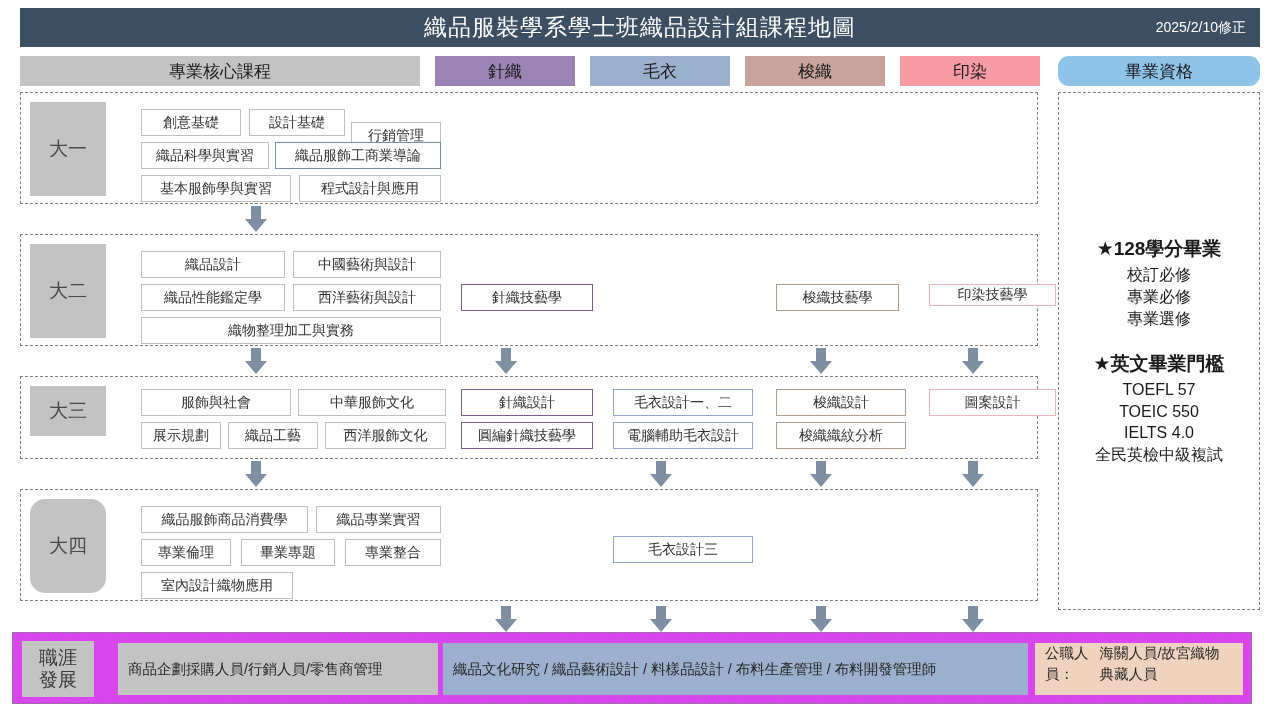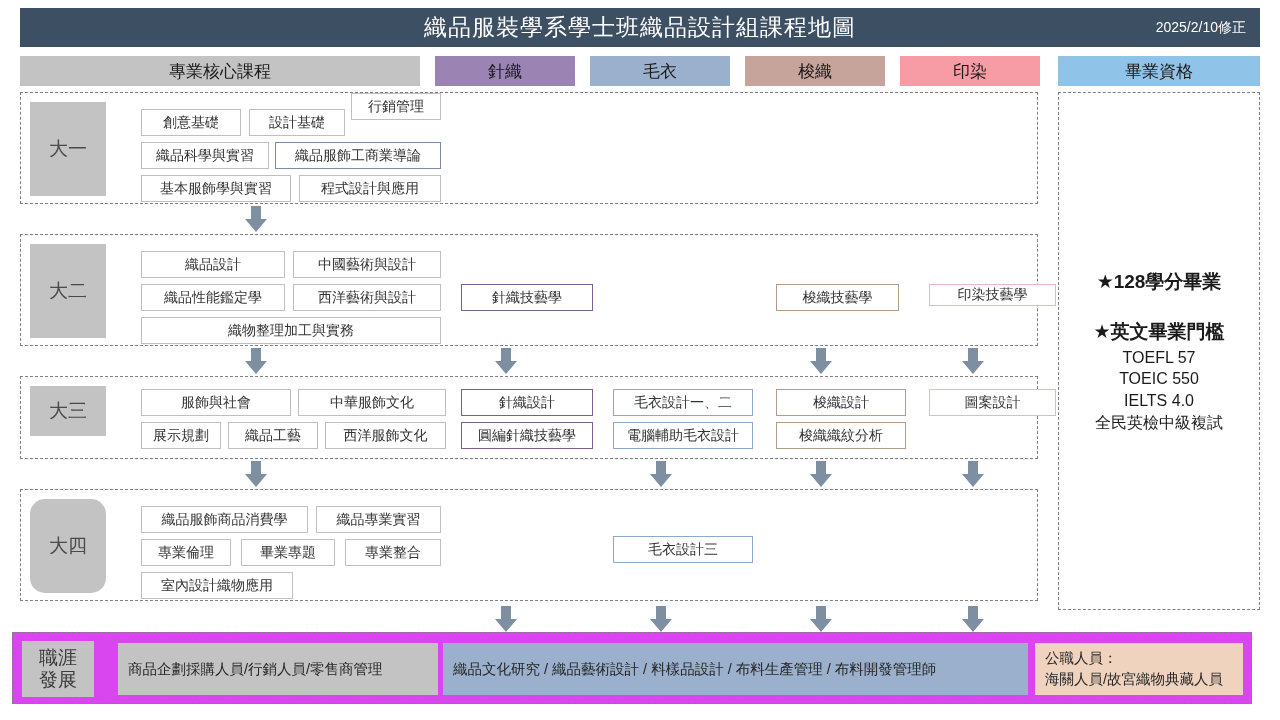--- a/index.html
+++ b/index.html
@@ -93,47 +93,47 @@
     display: flex; align-items: center; justify-content: center; text-align: center;
   }
   .career-box {
     position: absolute; top: 10px; height: 52px;
     display: flex; align-items: center; font-size: 14.5px; color: #262626;
     padding: 0 10px;
   }
   .career-box.gray { background: #c3c3c3; }
   .career-box.blue { background: #9bb0cd; }
   .career-box.peach{ background: #efd3bf; }
-  .career-box.multiline { flex-direction: column; align-items: flex-start; justify-content: center; line-height: 1.45; }
+  .career-box.multiline { flex-direction: row; align-items: flex-start; justify-content: center; line-height: 1.45; }
 </style>
 </head>
 <body>
 
 <div id="root">
 
   <div class="header-bar">
     <div class="header-title">織品服裝學系學士班織品設計組課程地圖</div>
     <div class="header-date">2025/2/10修正</div>
   </div>
 
   <div class="tabs" id="tabs">
       <div class="tab" style="left: 0px; width: 400px; background: rgb(195, 195, 195);">專業核心課程</div>
       <div class="tab" style="left: 415px; width: 140px; background: rgb(155, 132, 180);">針織</div>
       <div class="tab" style="left: 570px; width: 140px; background: rgb(155, 176, 205);">毛衣</div>
       <div class="tab" style="left: 725px; width: 140px; background: rgb(199, 164, 155);">梭織</div>
       <div class="tab" style="left: 880px; width: 140px; background: rgb(247, 155, 165);">印染</div>
-      <div class="tab" style="left: 1038px; width: 202px; background: rgb(143, 195, 232);">畢業資格</div>
+      <div class="tab" style="left: 1038px; width: 202px; background: rgb(143, 195, 232); border-radius: 11px;">畢業資格</div>
     </div>
 
   <div id="years">
       <div class="year-row" style="left: 20px; width: 1018px; top: 92px; height: 112px;">
         <div class="year-label" style="width: 76px; height: 94px;">大一</div>
         <div class="course" style="left: 120px; top: 16px; width: 100px; height: 27px;">創意基礎</div>
         <div class="course" style="left: 228px; top: 16px; width: 96px; height: 27px;">設計基礎</div>
-        <div class="course" style="left: 330px; top: 0; width: 90px; height: 27px;">行銷管理</div>
+        <div class="course" style="left: 330px; top: 29px; width: 90px; height: 27px;">行銷管理</div>
         <div class="course" style="left: 120px; top: 49px; width: 128px; height: 27px;">織品科學與實習</div>
         <div class="course core-accent" style="left: 254px; top: 49px; width: 166px; height: 27px;">織品服飾工商業導論</div>
         <div class="course" style="left: 120px; top: 82px; width: 150px; height: 27px;">基本服飾學與實習</div>
         <div class="course" style="left: 278px; top: 82px; width: 142px; height: 27px;">程式設計與應用</div>
       </div>
       <div class="year-row" style="left: 20px; width: 1018px; top: 234px; height: 112px;">
         <div class="year-label" style="width: 76px; height: 94px;">大二</div>
         <div class="course" style="left: 120px; top: 16px; width: 144px; height: 27px;">織品設計</div>
         <div class="course" style="left: 272px; top: 16px; width: 148px; height: 27px;">中國藝術與設計</div>
         <div class="course" style="left: 120px; top: 49px; width: 144px; height: 27px;">織品性能鑑定學</div>
@@ -220,20 +220,25 @@
         <div class="head"></div>
       </div>
       <div class="arrow" style="left: 962px; top: 606px;">
         <div class="shaft"></div>
         <div class="head"></div>
       </div>
     </div>
 
   <div class="grad-panel">
     <div class="grad-head">★128學分畢業</div>
+    <div id="credits-items">
+        <div class="grad-line">校訂必修</div>
+        <div class="grad-line">專業必修</div>
+        <div class="grad-line">專業選修</div>
+      </div>
     <div class="grad-gap"></div>
     <div class="grad-head">★英文畢業門檻</div>
     <div id="english-items">
         <div class="grad-line">TOEFL 57</div>
         <div class="grad-line">TOEIC 550</div>
         <div class="grad-line">IELTS 4.0</div>
         <div class="grad-line">全民英檢中級複試</div>
       </div>
   </div>
 

